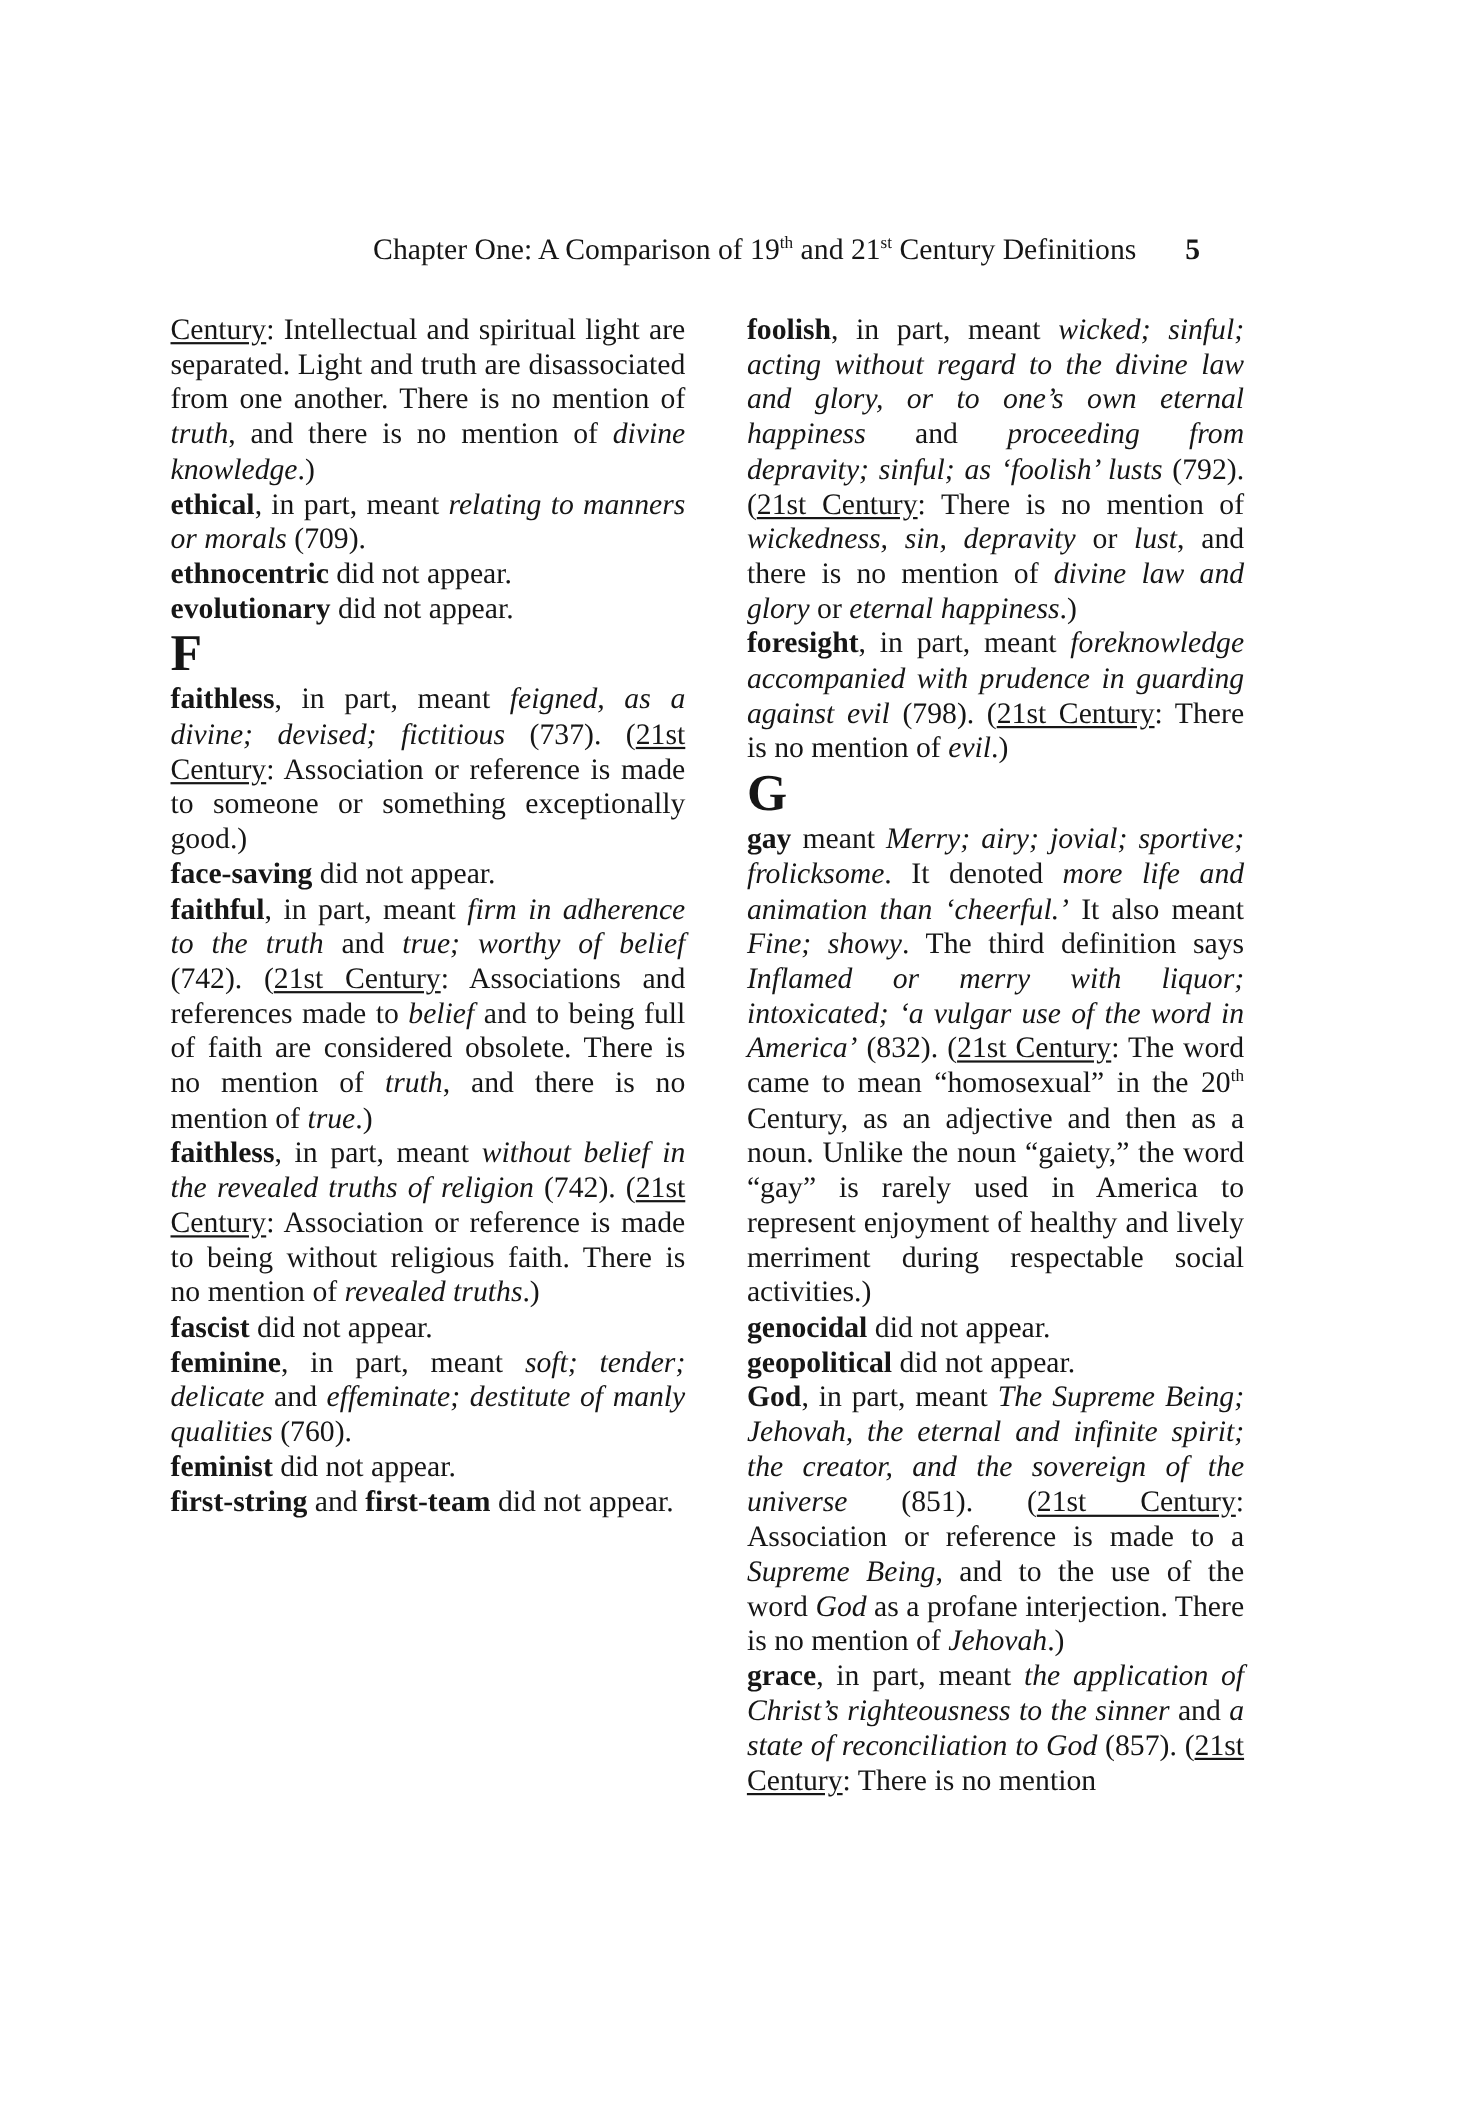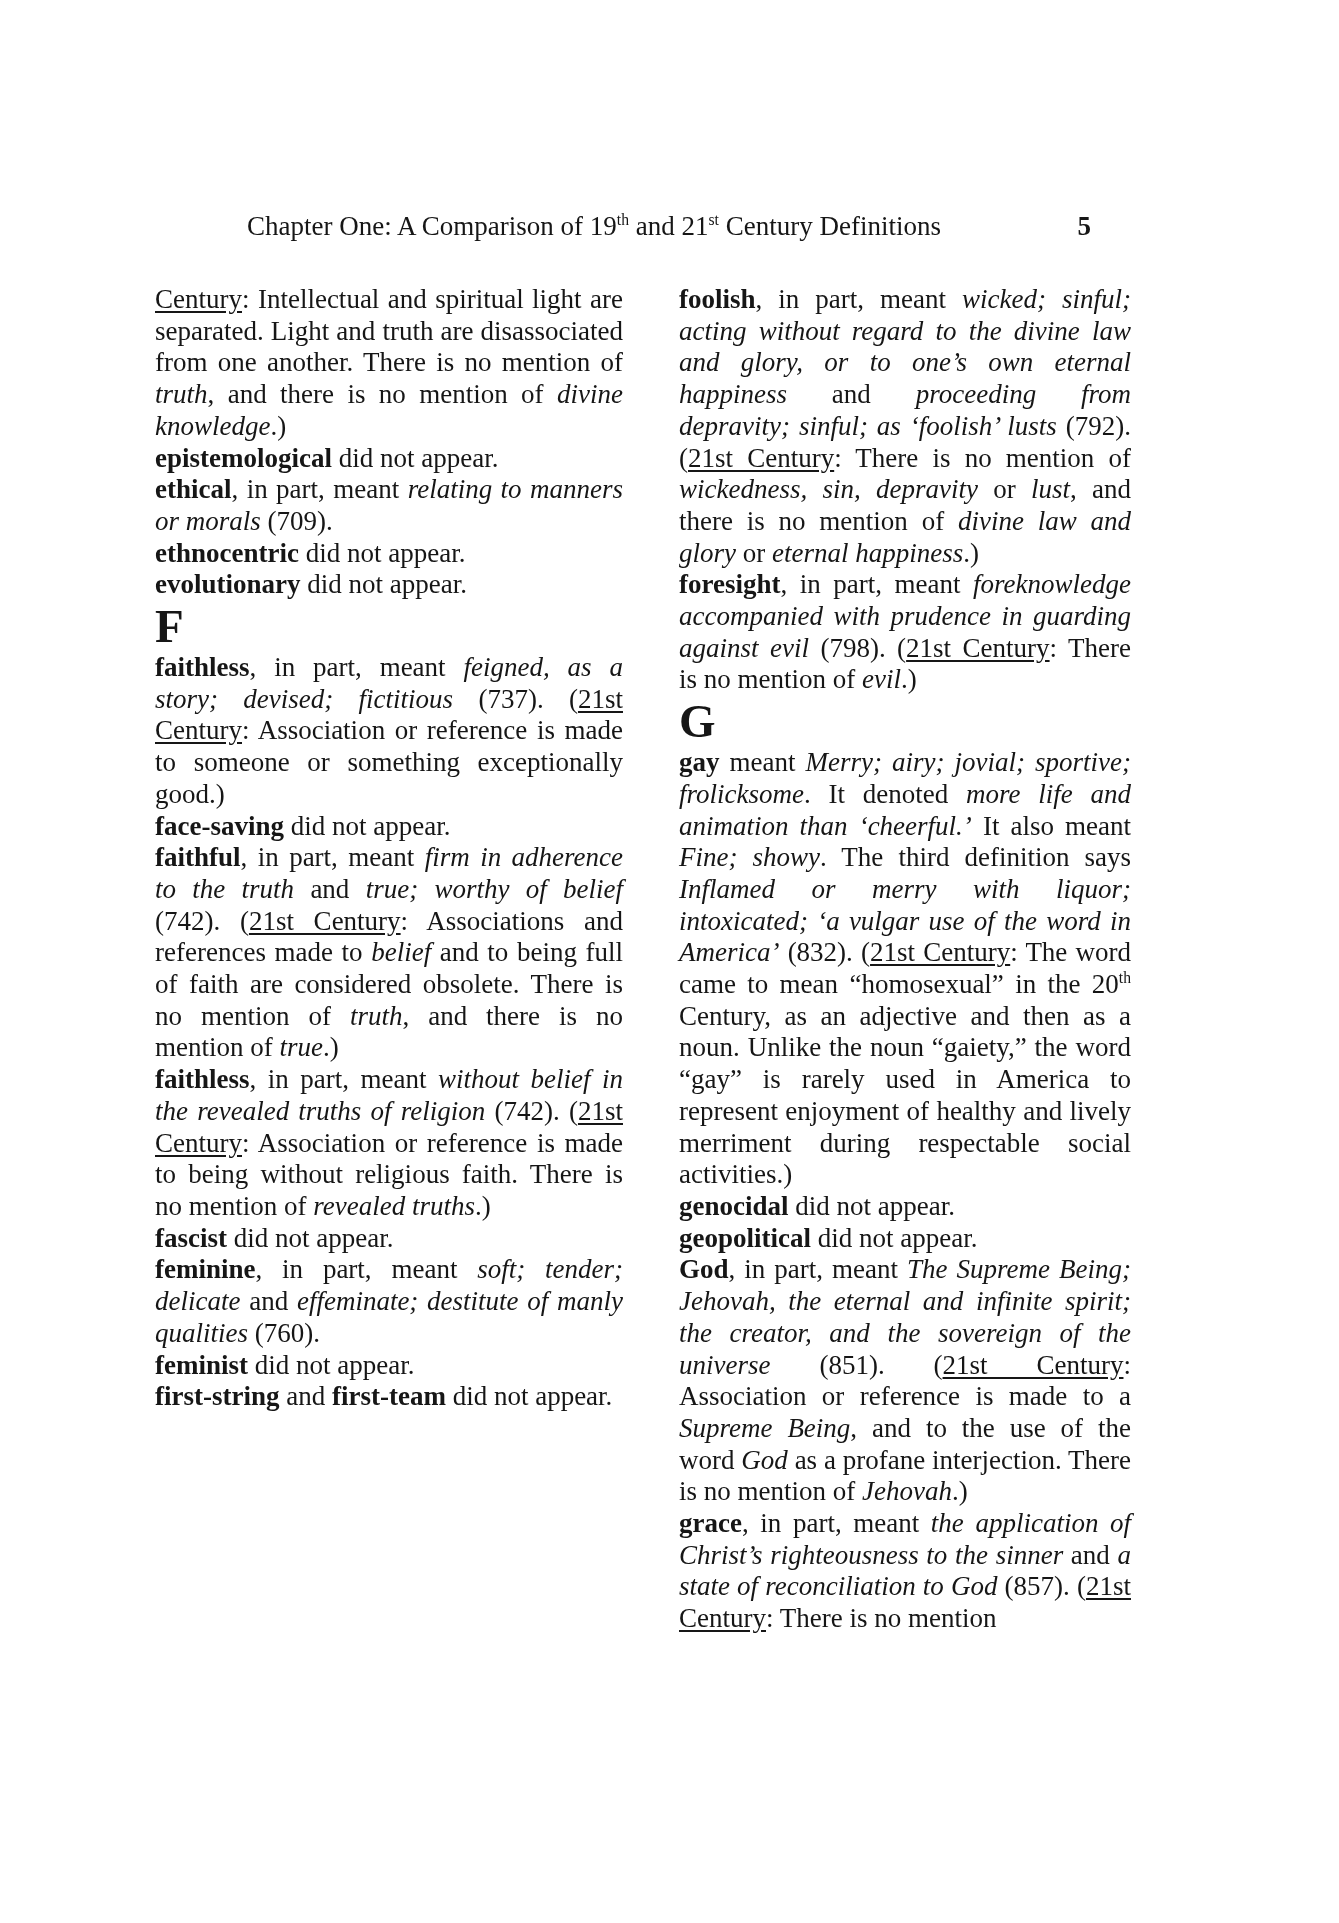--- a/index.html
+++ b/index.html
@@ -9,21 +9,21 @@
     font-family:"Liberation Serif","DejaVu Serif",serif;
     color:#161616;
     position:relative;
     overflow:hidden;
   }
   .running-header {
     position:absolute; top:211px; left:155px; width:958px;
     font-size:27px; line-height:30px;
   }
   .running-header .title {
-    display:block; text-align:center; margin-right:80px;
+    display:block; text-align:right; margin-right:80px;
     white-space:nowrap;
   }
   .page-number {
     position:absolute; right:22px; top:0;
     font-weight:bold;
   }
   .columns {
     position:absolute; top:284px; left:155px; width:958px;
     display:flex; gap:56px;
   }
@@ -47,26 +47,25 @@
 <body>
 
 <div class="running-header">
   <span class="title"><span>Chapter One: A Comparison of 19</span><sup>th</sup><span> and 21</span><sup>st</sup><span> Century Definitions</span></span>
   <span class="page-number">5</span>
 </div>
 
 <div class="columns">
   <div class="col col-left">
       <p class="entry"><span class="u">Century</span><span>: Intellectual and spiritual light are separated.  Light and truth are disassociated from one another.  There is no mention of </span><span class="i">truth</span><span>, and there is no mention of </span><span class="i">divine knowledge</span><span>.)</span></p>
-      <p class="entry"><span class="b">epistemological</span><span> did not appear.</span></p>
       <p class="entry"><span class="b">ethical</span><span>, in part, meant </span><span class="i">relating to manners or morals</span><span> (709).</span></p>
       <p class="entry"><span class="b">ethnocentric</span><span> did not appear.</span></p>
       <p class="entry"><span class="b">evolutionary</span><span> did not appear.</span></p>
       <div class="section-letter">F</div>
-      <p class="entry"><span class="b">faithless</span><span>, in part, meant </span><span class="i">feigned, as a story; devised; fictitious</span><span> (737).  (</span><span class="u">21st Century</span><span>: Association or reference is made to someone or something exceptionally good.)</span></p>
+      <p class="entry"><span class="b">faithless</span><span>, in part, meant </span><span class="i">feigned, as a divine; devised; fictitious</span><span> (737).  (</span><span class="u">21st Century</span><span>: Association or reference is made to someone or something exceptionally good.)</span></p>
       <p class="entry"><span class="b">face-saving</span><span> did not appear.</span></p>
       <p class="entry"><span class="b">faithful</span><span>, in part, meant </span><span class="i">firm in adherence to the truth</span><span> and </span><span class="i">true; worthy of belief</span><span> (742).  (</span><span class="u">21st Century</span><span>: Associations and references made to </span><span class="i">belief</span><span> and to being full of faith are considered obsolete.  There is no mention of </span><span class="i">truth</span><span>, and there is no mention of </span><span class="i">true</span><span>.)</span></p>
       <p class="entry"><span class="b">faithless</span><span>, in part, meant </span><span class="i">without belief in the revealed truths of religion</span><span> (742).  (</span><span class="u">21st Century</span><span>: Association or reference is made to being without religious faith.  There is no mention of </span><span class="i">revealed truths</span><span>.)</span></p>
       <p class="entry"><span class="b">fascist</span><span> did not appear.</span></p>
       <p class="entry"><span class="b">feminine</span><span>, in part, meant </span><span class="i">soft; tender; delicate</span><span> and </span><span class="i">effeminate; destitute of manly qualities</span><span> (760).</span></p>
       <p class="entry"><span class="b">feminist</span><span> did not appear.</span></p>
       <p class="entry"><span class="b">first-string</span><span> and </span><span class="b">first-team</span><span> did not appear.</span></p>
     </div>
   <div class="col col-right">
       <p class="entry"><span class="b">foolish</span><span>, in part, meant </span><span class="i">wicked; sinful; acting without regard to the divine law and glory, or to one’s own eternal happiness</span><span> and </span><span class="i">proceeding from depravity; sinful; as ‘foolish’ lusts</span><span> (792).  (</span><span class="u">21st Century</span><span>: There is no mention of </span><span class="i">wickedness, sin, depravity</span><span> or </span><span class="i">lust</span><span>, and there is no mention of </span><span class="i">divine law and glory</span><span> or </span><span class="i">eternal happiness</span><span>.)</span></p>

